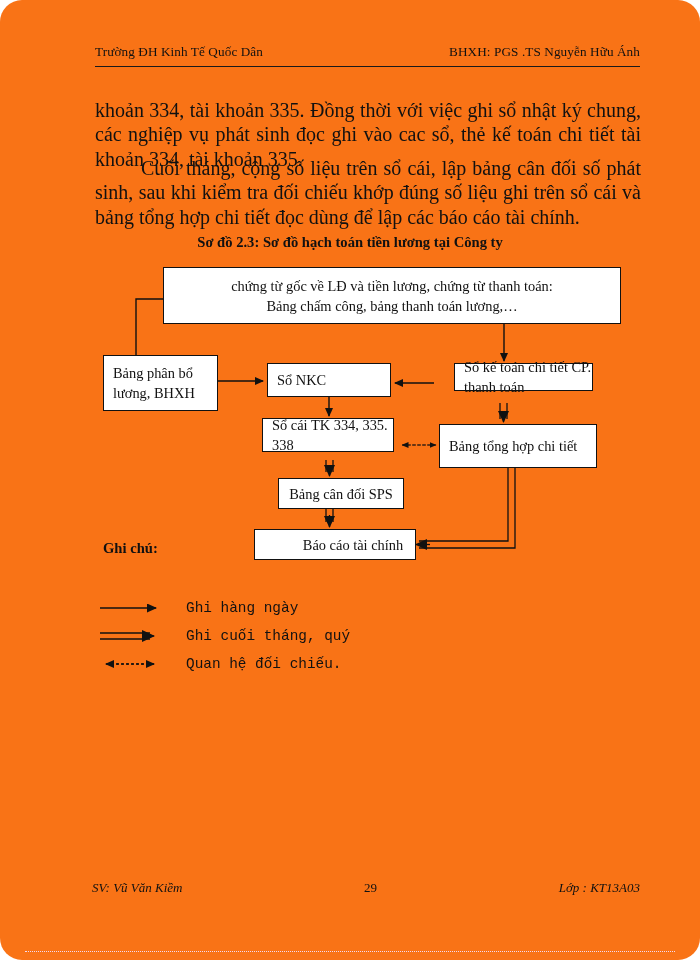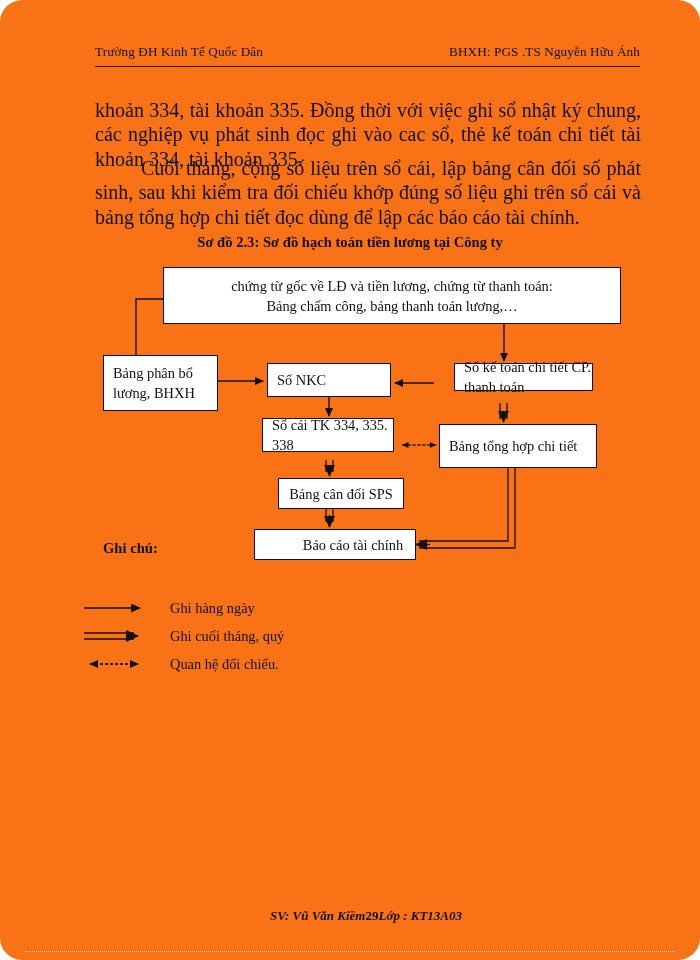--- a/index.html
+++ b/index.html
@@ -105,23 +105,24 @@
   
   .legend-title {
     position: absolute;
     left: 103px;
     top: 540px;
     font-size: 14.6px;
     font-weight: bold;
   }
   .legend {
     position: absolute;
-    left: 82px;
+    left: 98px;
     top: 594px;
     width: 300px;
+    font-family: Liberation Mono, monospace;
   }
   .legend-row {
     position: relative;
     height: 28px;
     display: flex;
     align-items: center;
   }
   .legend-glyph {
     width: 72px;
     height: 18px;
@@ -131,29 +132,28 @@
   .legend-label {
     font-size: 14.4px;
     padding-left: 16px;
     white-space: nowrap;
   }
 
   
   .doc-footer {
     position: absolute;
     left: 92px;
-    top: 908px;
+    top: 880px;
     width: 548px;
     display: flex;
-    justify-content: center;
+    justify-content: space-between;
     align-items: baseline;
     font-size: 13px;
     font-style: italic;
     white-space: nowrap;
-    font-weight: bold;
   }
   .footer-page { font-style: normal; }
   .page-bottom-rule {
     position: absolute;
     left: 25px;
     top: 951px;
     width: 650px;
     height: 0;
     border-top: 1px dotted #f3d9ef;
   }

